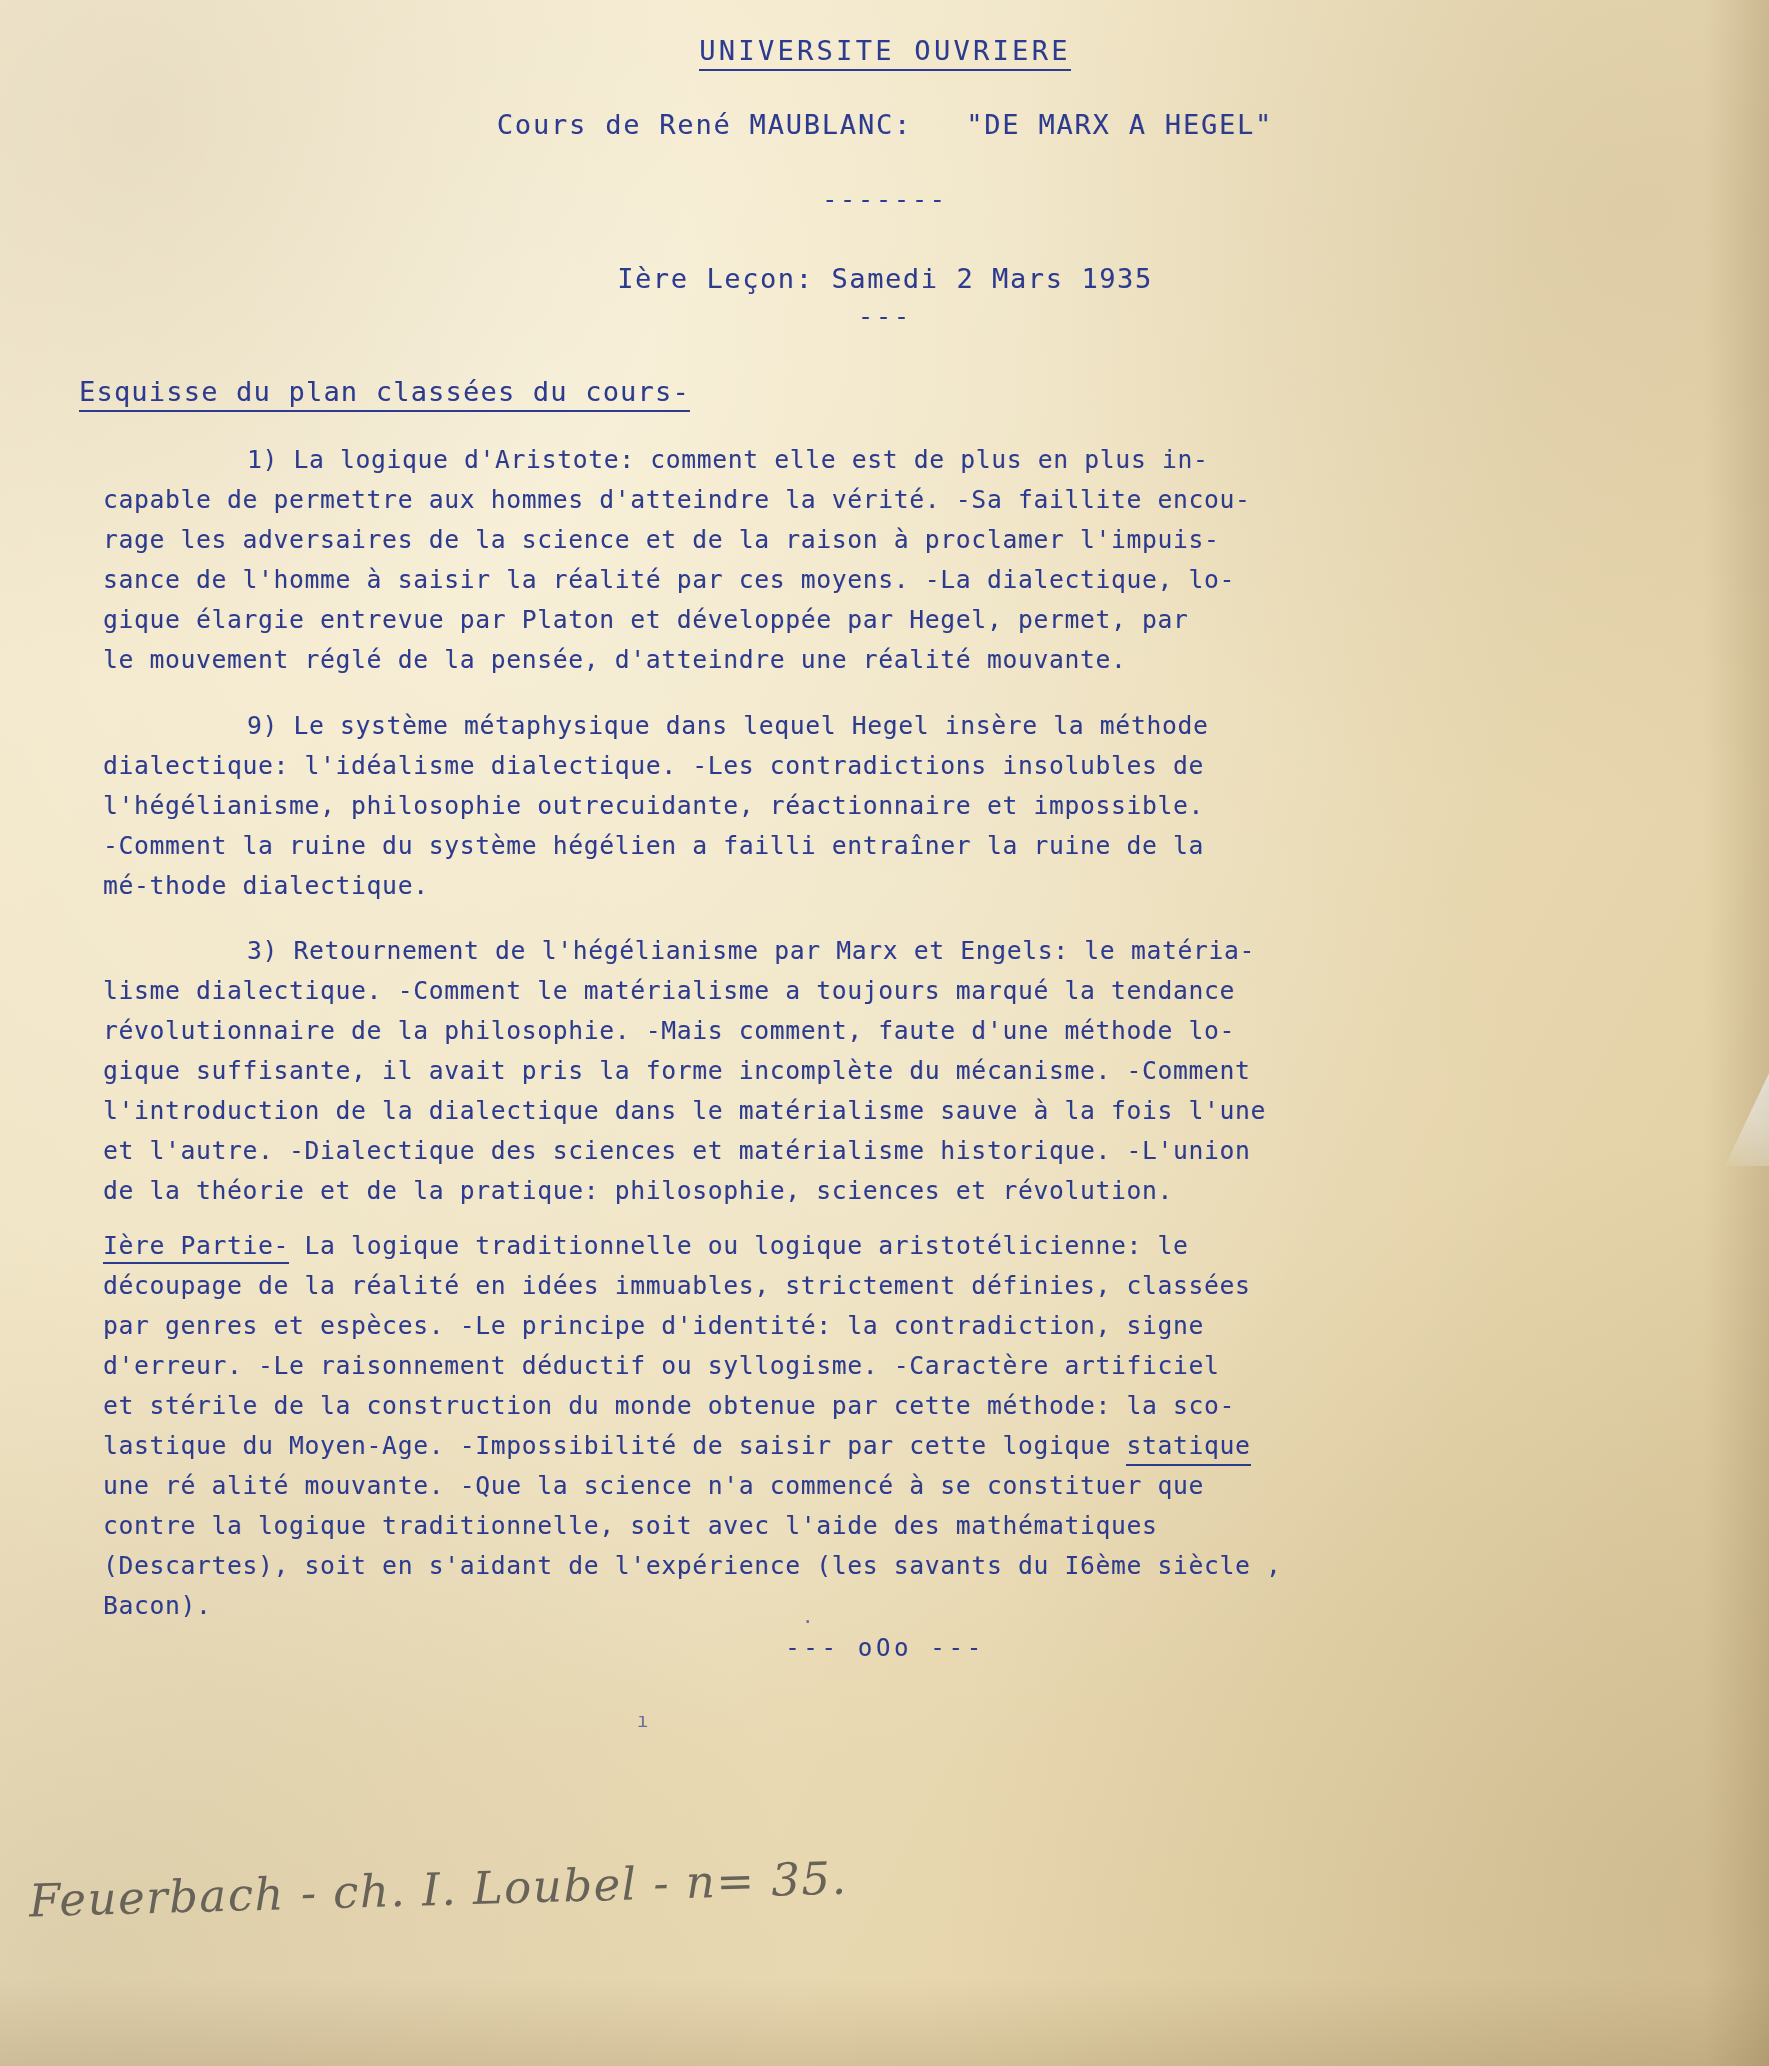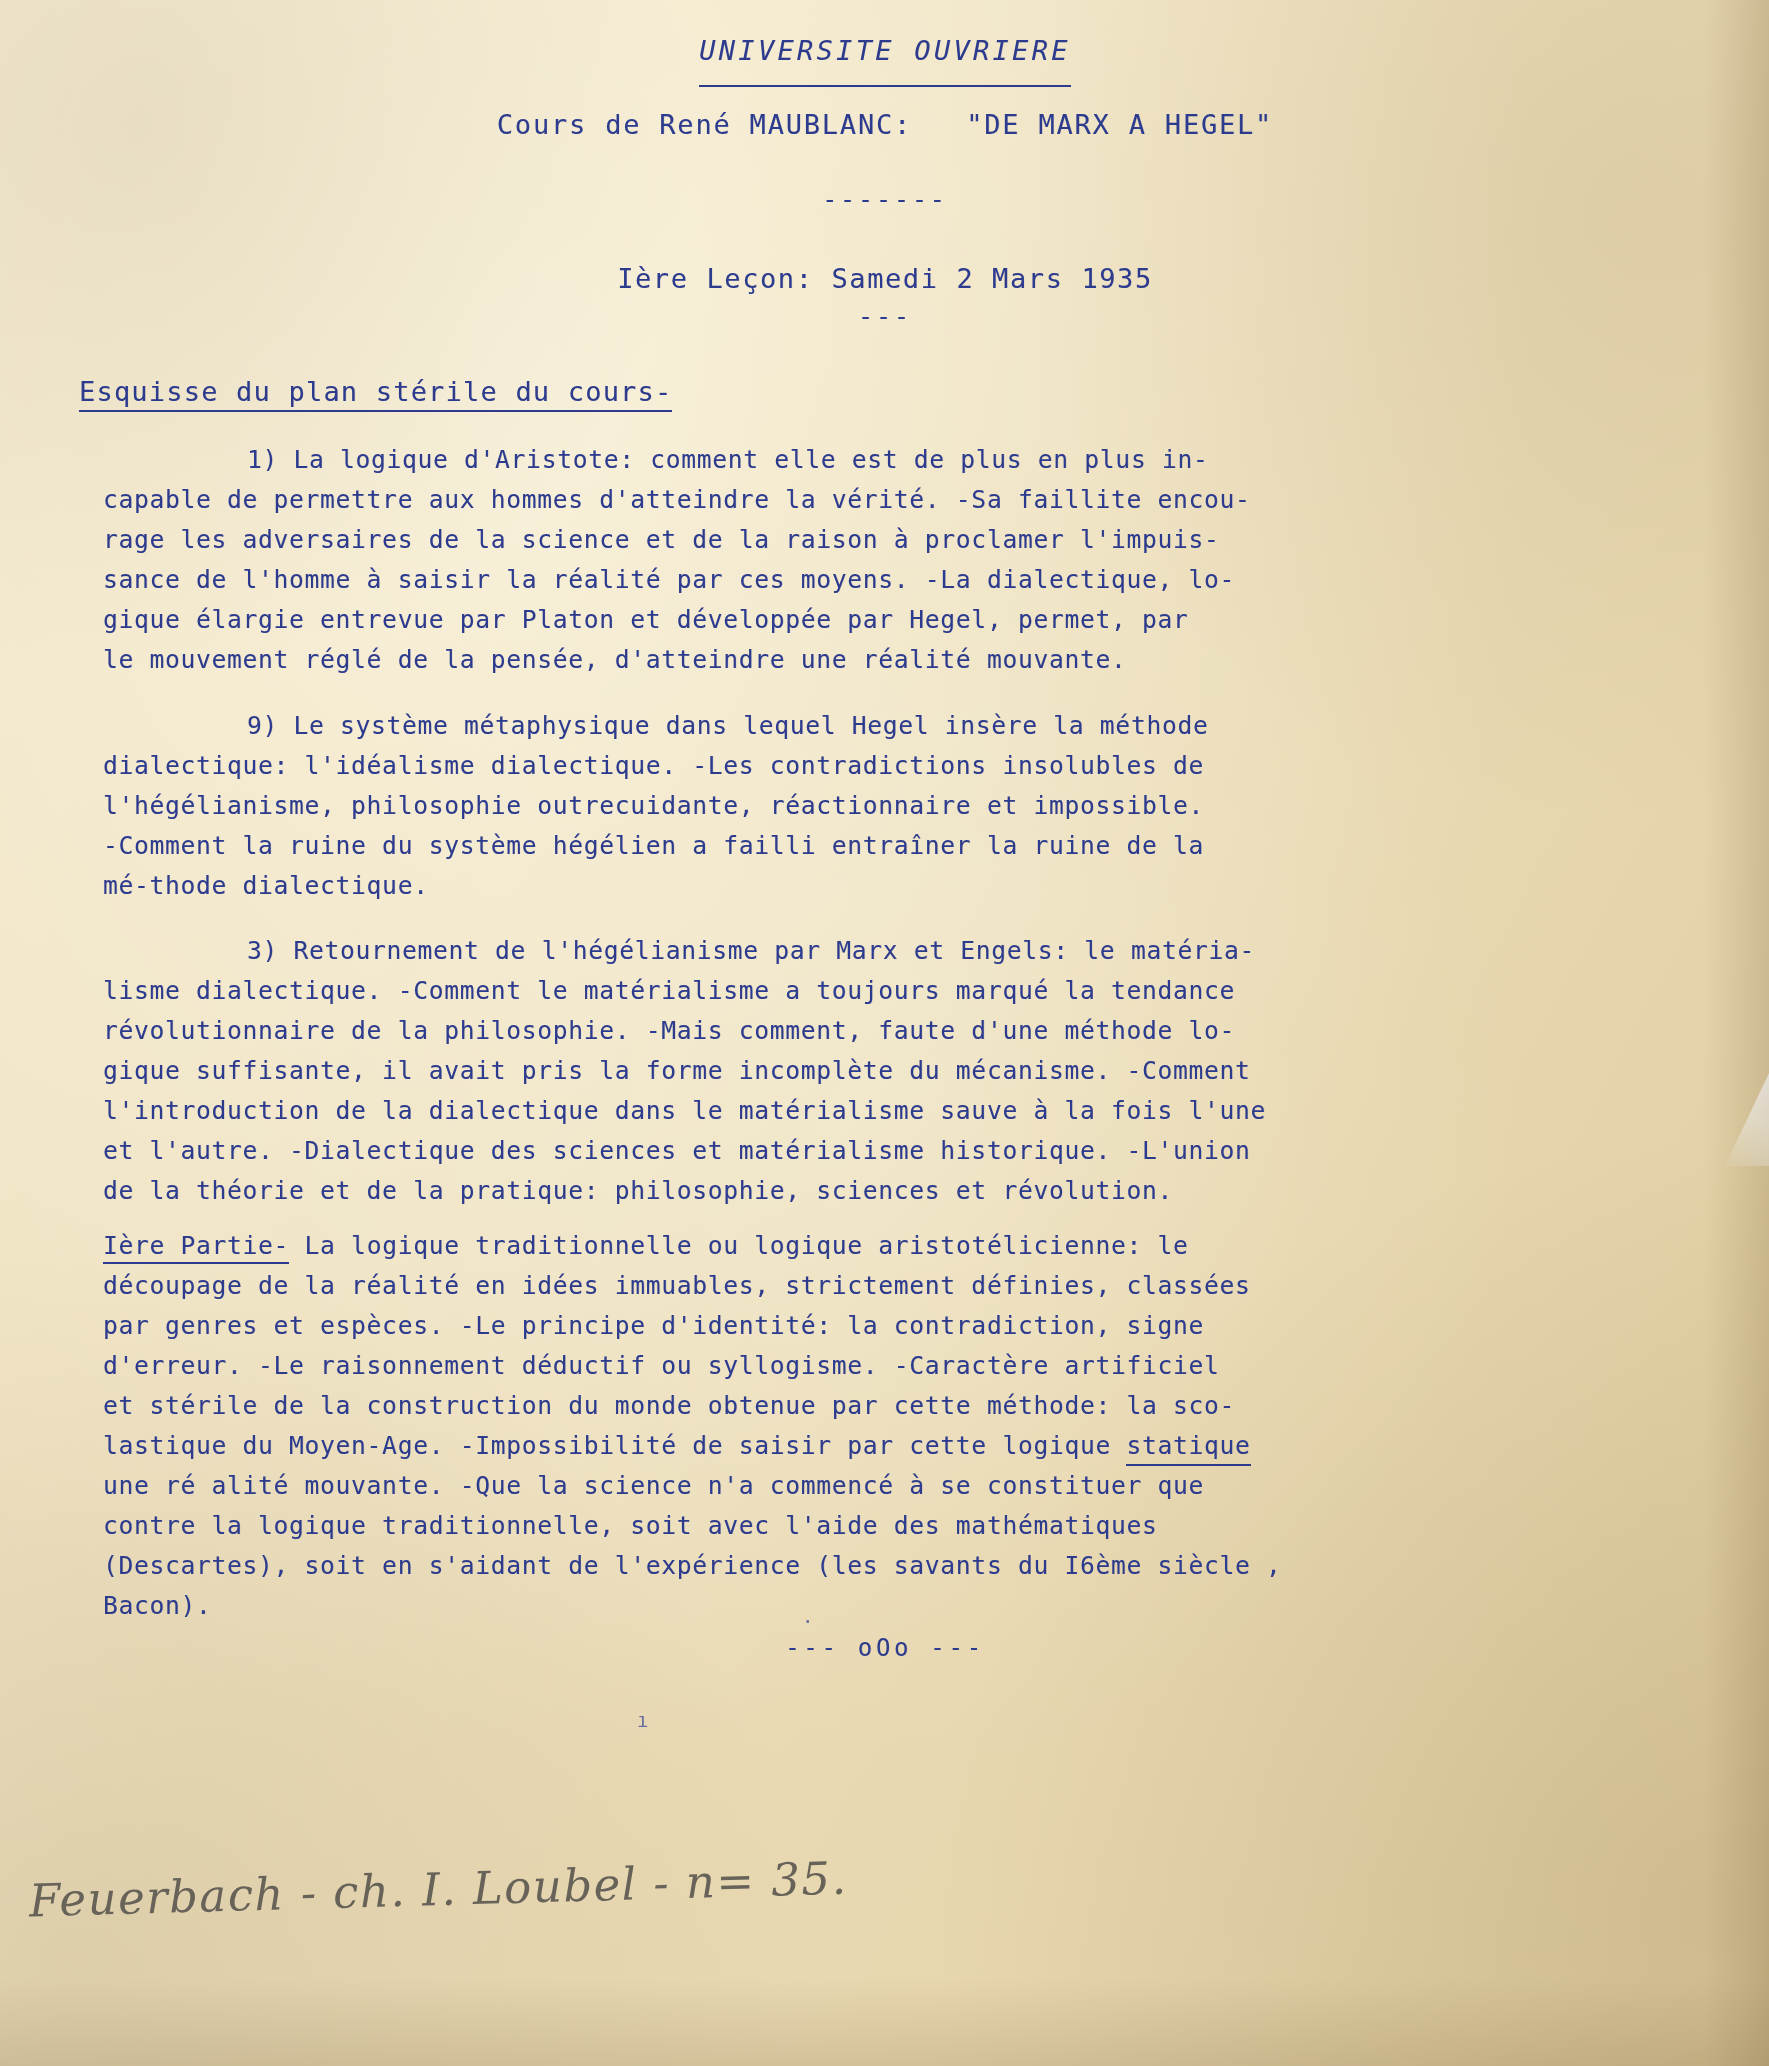--- a/index.html
+++ b/index.html
@@ -51,22 +51,21 @@
   .title {
     position: absolute;
     left: 0; right: 0;
     top: 35px;
     text-align: center;
     font-size: 27px;
     letter-spacing: 3.3px;
   }
   .title span.u {
     border-bottom: 2.2px solid #2c3b8e;
-    padding-bottom: 19px;
-    font-style: italic;
+    padding-bottom: 3px;
   }
   .subtitle {
     position: absolute;
     left: 0; right: 0;
     top: 109px;
     text-align: center;
     font-size: 27px;
     letter-spacing: 1.8px;
   }
   .rule1 {
@@ -189,21 +188,21 @@
     <div class="tw title"><span class="u">UNIVERSITE OUVRIERE</span></div>
 
     <div class="tw subtitle">Cours de René MAUBLANC:   "DE MARX A HEGEL"</div>
 
     <div class="tw rule1">-------</div>
 
     <div class="tw lesson">Ière Leçon: Samedi 2 Mars 1935</div>
 
     <div class="tw rule2">---</div>
 
-    <div class="tw heading"><span class="u">Esquisse du plan stérile du cours-</span></div>
+    <div class="tw heading"><span class="u">Esquisse du plan classées du cours-</span></div>
 
     <div class="tw para p1"><span class="indent"></span><span>1) La logique d'Aristote: comment elle est de plus en plus in-
 capable de permettre aux hommes d'atteindre la vérité. -Sa faillite encou-
 rage les adversaires de la science et de la raison à proclamer l'impuis-
 sance de l'homme à saisir la réalité par ces moyens. -La dialectique, lo-
 gique élargie entrevue par Platon et développée par Hegel, permet, par
 le mouvement réglé de la pensée, d'atteindre une réalité mouvante.</span></div>
 
     <div class="tw para p2"><span class="indent"></span><span>9) Le système métaphysique dans lequel Hegel insère la méthode
 dialectique: l'idéalisme dialectique. -Les contradictions insolubles de

